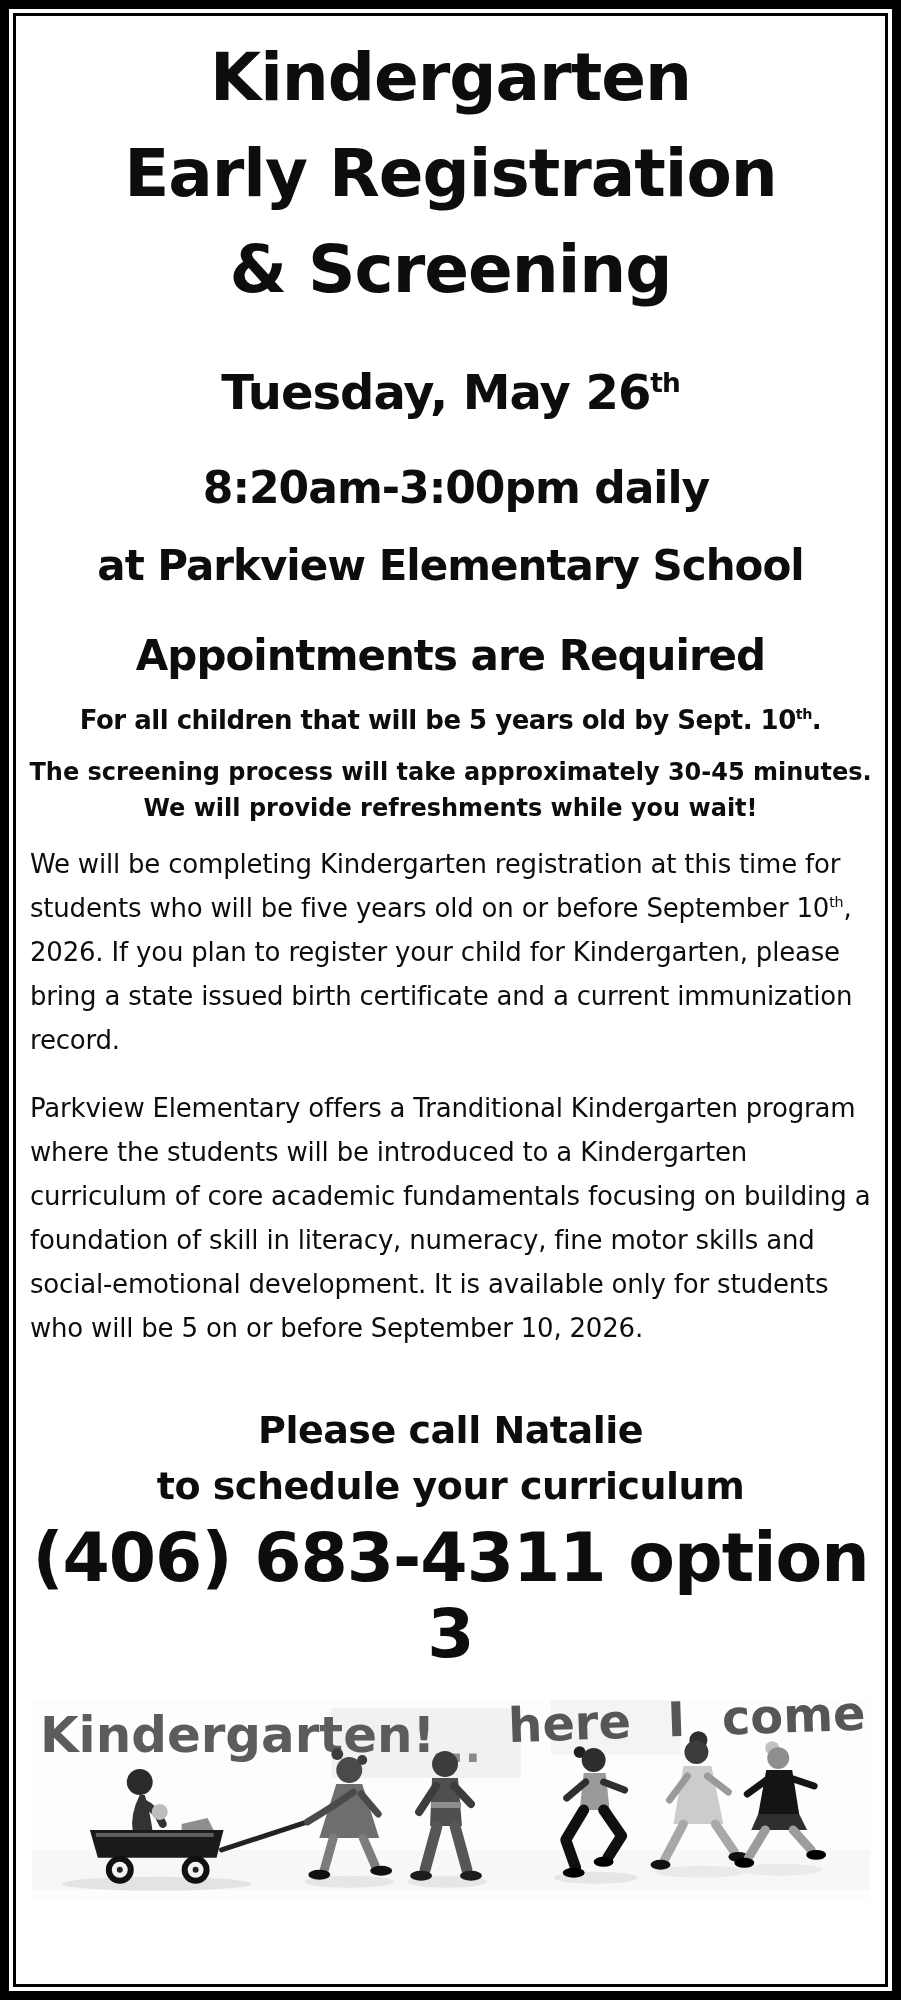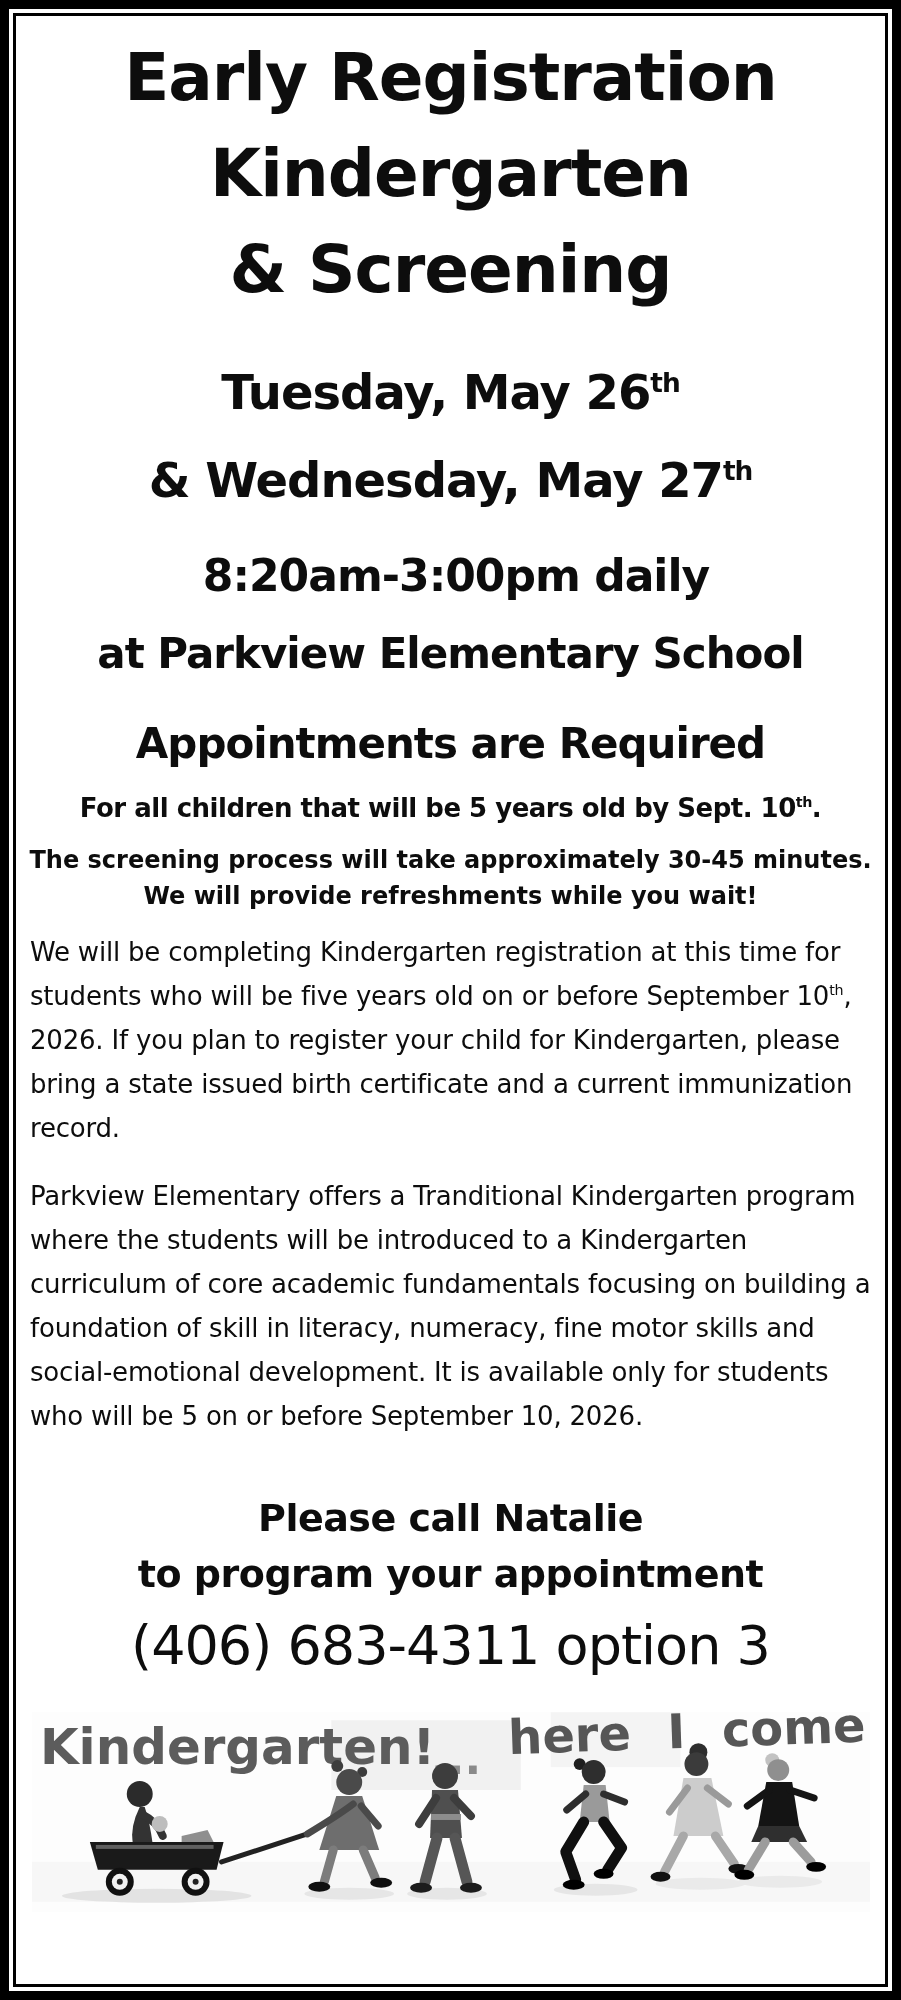--- a/index.html
+++ b/index.html
@@ -58,70 +58,69 @@
   .call-block {
     margin-top: 52px;
     font-size: 38px;
     font-weight: bold;
     line-height: 56px;
     letter-spacing: -0.5px;
   }
   .call-block .cline { display: block; }
   .phone-line {
     margin-top: 6px;
-    font-size: 54px;
-    font-weight: normal;
+    font-size: 68px;
+    font-weight: bold;
     line-height: 76px;
     letter-spacing: -1px;
   }
   .photo {
     width: 838px; height: 200px;
     margin: 28px auto 0 auto;
     position: relative;
   }
   .photo svg { display: block; width: 100%; height: 100%; }
   .cap-left  { font-family: "DejaVu Sans", sans-serif; font-size: 50px; font-weight: bold; fill: #5c5c5c; }
   .cap-dots  { font-family: "DejaVu Sans", sans-serif; font-size: 44px; font-weight: bold; fill: #8a8a8a; }
   .cap-right { font-family: "DejaVu Sans", sans-serif; font-size: 48px; font-weight: bold; fill: #565656; word-spacing: 20px; }
 </style>
 </head>
 <body>
 
 <div class="page">
   <div class="inner">
 
     <h1 class="title">
+      <span class="tline">Kindergarten</span>
       <span class="tline">Early Registration</span>
-      <span class="tline">Kindergarten</span>
       <span class="tline">&amp; Screening</span>
     </h1>
 
     <div class="dates">
       <span class="dline"><span>Tuesday, May 26</span><sup class="th">th</sup></span>
-      <span class="dline"><span>&amp; Wednesday, May 27</span><sup class="th">th</sup></span>
     </div>
 
     <div class="time-line">8:20am-3:00pm daily</div>
 
     <div class="location-line">at Parkview Elementary School</div>
 
     <div class="appts-line">Appointments are Required</div>
 
     <div class="elig-line"><span>For all children that will be 5 years old by Sept. 10</span><sup class="th">th</sup><span>.</span></div>
 
     <div class="note-line note-first">The screening process will take approximately 30-45 minutes.</div>
     <div class="note-line">We will provide refreshments while you wait!</div>
 
     <p class="para"><span>We will be completing Kindergarten registration at this time for students who will be five years old on or before September 10</span><sup class="th">th</sup><span>, 2026. If you plan to register your child for Kindergarten, please bring a state issued birth certificate and a current immunization record.</span></p>
 
     <p class="para para2">Parkview Elementary offers a Tranditional Kindergarten program where the students will be introduced to a Kindergarten curriculum of core academic fundamentals focusing on building a foundation of skill in literacy, numeracy, fine motor skills and social-emotional development. It is available only for students who will be 5 on or before September 10, 2026.</p>
 
     <div class="call-block">
       <span class="cline">Please call Natalie</span>
-      <span class="cline">to program your appointment</span>
+      <span class="cline">to schedule your curriculum</span>
     </div>
 
     <div class="phone-line">(406) 683-4311 option 3</div>
 
     <div class="photo">
       <svg viewBox="0 0 840 200" xmlns="http://www.w3.org/2000/svg">
 
         <rect x="0" y="0" width="840" height="200" fill="#fdfdfd"></rect>
         <rect x="300" y="8" width="190" height="70" fill="#f1f1f1"></rect>
         <rect x="520" y="0" width="130" height="55" fill="#f4f4f4"></rect>

